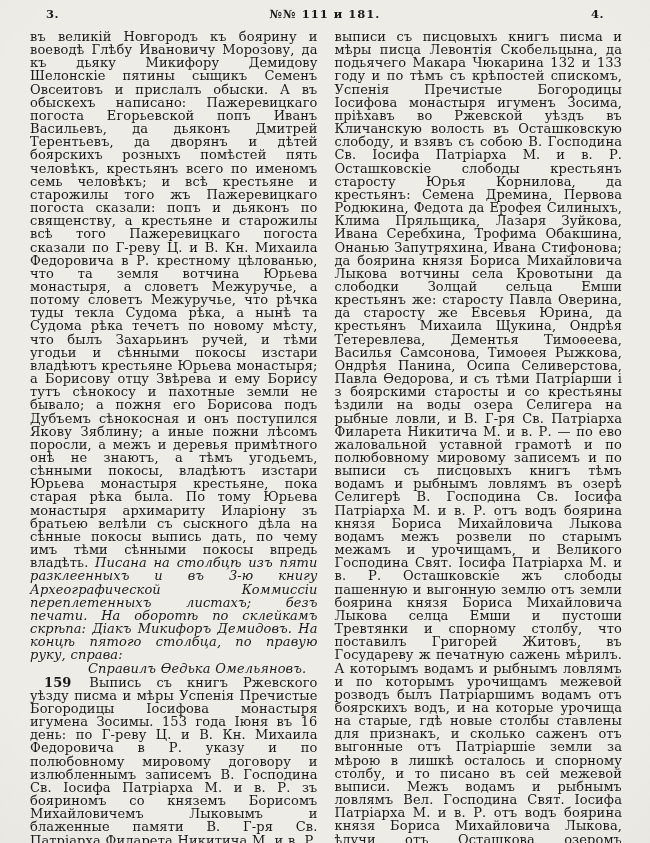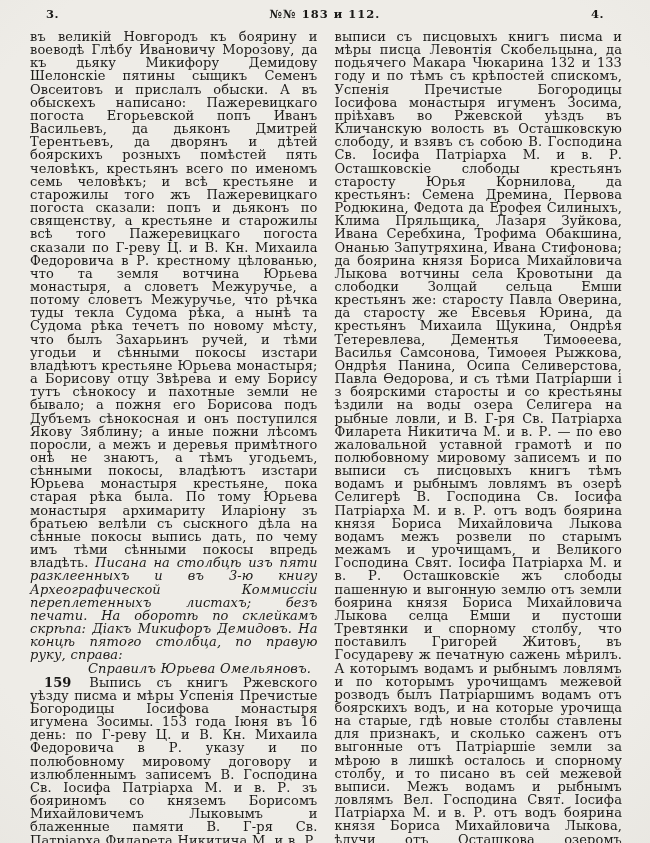--- a/index.html
+++ b/index.html
@@ -55,32 +55,32 @@
     padding-right: 3px;
   }
 </style>
 </head>
 <body>
 
 <div class="page">
 
   <div class="header">
     <span class="pagenum">3.</span>
-    <span class="title">№№ 183 и 112.</span>
+    <span class="title">№№ 111 и 181.</span>
     <span class="pagenum">4.</span>
   </div>
 
   <div class="columns">
 
     <div class="col">
       <p class="para">
         <span>въ великій Новгородъ къ боярину и воеводѣ Глѣбу Ивановичу Морозову, да къ дьяку Микифору Демидову Шелонскіе пятины сыщикъ Семенъ Овсеитовъ и прислалъ обыски. А въ обыскехъ написано: Пажеревицкаго погоста Егорьевской попъ Иванъ Васильевъ, да дьяконъ Дмитрей Терентьевъ, да дворянъ и дѣтей боярскихъ розныхъ помѣстей пять человѣкъ, крестьянъ всего по именомъ семь человѣкъ; и всѣ крестьяне и старожилы того жъ Пажеревицкаго погоста сказали: попъ и дьяконъ по священству, а крестьяне и старожилы всѣ того Пажеревицкаго погоста сказали по Г-реву Ц. и В. Кн. Михаила Федоровича в Р. крестному цѣлованью, что та земля вотчина Юрьева монастыря, а словетъ Межуручье, а потому словетъ Межуручье, что рѣчка туды текла Судома рѣка, а нынѣ та Судома рѣка течетъ по новому мѣсту, что былъ Захарьинъ ручей, и тѣми угодьи и сѣнными покосы изстари владѣютъ крестьяне Юрьева монастыря; а Борисову отцу Звѣрева и ему Борису тутъ сѣнокосу и пахотные земли не бывало; а пожня его Борисова подъ Дубъемъ сѣнокосная и онъ поступился Якову Зяблину; а иные пожни лѣсомъ поросли, а межъ и деревья примѣтного онѣ не знаютъ, а тѣмъ угодьемъ, сѣнными покосы, владѣютъ изстари Юрьева монастыря крестьяне, пока старая рѣка была. По тому Юрьева монастыря архимариту Иларіону зъ братьею велѣли съ сыскного дѣла на сѣнные покосы выпись дать, по чему имъ тѣми сѣнными покосы впредь владѣть. </span>
         <span class="italic">Писана на столбцѣ изъ пяти разклеенныхъ и въ 3-ю книгу Археографической Коммиссіи переплетенныхъ листахъ; безъ печати. На оборотѣ по склейкамъ скрѣпа: Діакъ Микифоръ Демидовъ. На концѣ пятого столбца, по правую руку, справа:</span>
       </p>
-      <p class="signature">Справилъ Юрьева Омельяновъ.</p>
+      <p class="signature">Справилъ Ѳедька Омельяновъ.</p>
       <p class="para indent">
         <span class="doc-num">159</span>
         <span>Выпись съ книгъ Ржевского уѣзду писма и мѣры Успенія Пречистые Богородицы Іосифова монастыря игумена Зосимы. 153 года Іюня въ 16 день: по Г-реву Ц. и В. Кн. Михаила Федоровича в Р. указу и по полюбовному мировому договору и излюбленнымъ записемъ В. Господина Св. Іосифа Патріарха М. и в. Р. зъ бояриномъ со княземъ Борисомъ Михайловичемъ Лыковымъ и блаженные памяти В. Г-ря Св. Патріарха Филарета Никитича М. и в. Р. по жаловальной по уставной грамотѣ и по</span>
       </p>
     </div>
 
     <div class="col">
       <p class="para">выписи съ писцовыхъ книгъ писма и мѣры писца Левонтія Скобельцына, да подьячего Макара Чюкарина 132 и 133 году и по тѣмъ съ крѣпостей спискомъ, Успенія Пречистые Богородицы Іосифова монастыря игуменъ Зосима, пріѣхавъ во Ржевской уѣздъ въ Кличанскую волость въ Осташковскую слободу, и взявъ съ собою В. Господина Св. Іосифа Патріарха М. и в. Р. Осташковскіе слободы крестьянъ старосту Юрья Корнилова, да крестьянъ: Семена Дремина, Первова Родюкина, Федота да Ерофея Силиныхъ, Клима Пряльщика, Лазаря Зуйкова, Ивана Серебхина, Трофима Обакшина, Онанью Запутряхина, Ивана Стифонова; да боярина князя Бориса Михайловича Лыкова вотчины села Кровотыни да слободки Золцай сельца Емши крестьянъ же: старосту Павла Оверина, да старосту же Евсевья Юрина, да крестьянъ Михаила Щукина, Ондрѣя Тетеревлева, Дементья Тимоѳеева, Василья Самсонова, Тимоѳея Рыжкова, Ондрѣя Панина, Осипа Селиверстова, Павла Ѳедорова, и съ тѣми Патріарши і з боярскими старосты и со крестьяны ѣздили на воды озера Селигера на рыбные ловли, и В. Г-ря Св. Патріарха Филарета Никитича М. и в. Р. — по ево жаловальной уставной грамотѣ и по полюбовному мировому записемъ и по выписи съ писцовыхъ книгъ тѣмъ водамъ и рыбнымъ ловлямъ въ озерѣ Селигерѣ В. Господина Св. Іосифа Патріарха М. и в. Р. отъ водъ боярина князя Бориса Михайловича Лыкова водамъ межъ розвели по старымъ межамъ и урочищамъ, и Великого Господина Свят. Іосифа Патріарха М. и в. Р. Осташковскіе жъ слободы пашенную и выгонную землю отъ земли боярина князя Бориса Михайловича Лыкова селца Емши и пустоши Тревтянки и спорному столбу, что поставилъ Григорей Житовъ, въ Государеву ж печатную сажень мѣрилъ. А которымъ водамъ и рыбнымъ ловлямъ и по которымъ урочищамъ межевой розводъ былъ Патріаршимъ водамъ отъ боярскихъ водъ, и на которые урочища на старые, гдѣ новые столбы ставлены для признакъ, и сколько саженъ отъ выгонные отъ Патріаршіе земли за мѣрою в лишкѣ осталось и спорному столбу, и то писано въ сей межевой выписи. Межъ водамъ и рыбнымъ ловлямъ Вел. Господина Свят. Іосифа Патріарха М. и в. Р. отъ водъ боярина князя Бориса Михайловича Лыкова, ѣдучи отъ Осташкова озеромъ Селигеромъ на правую</p>
     </div>
 

